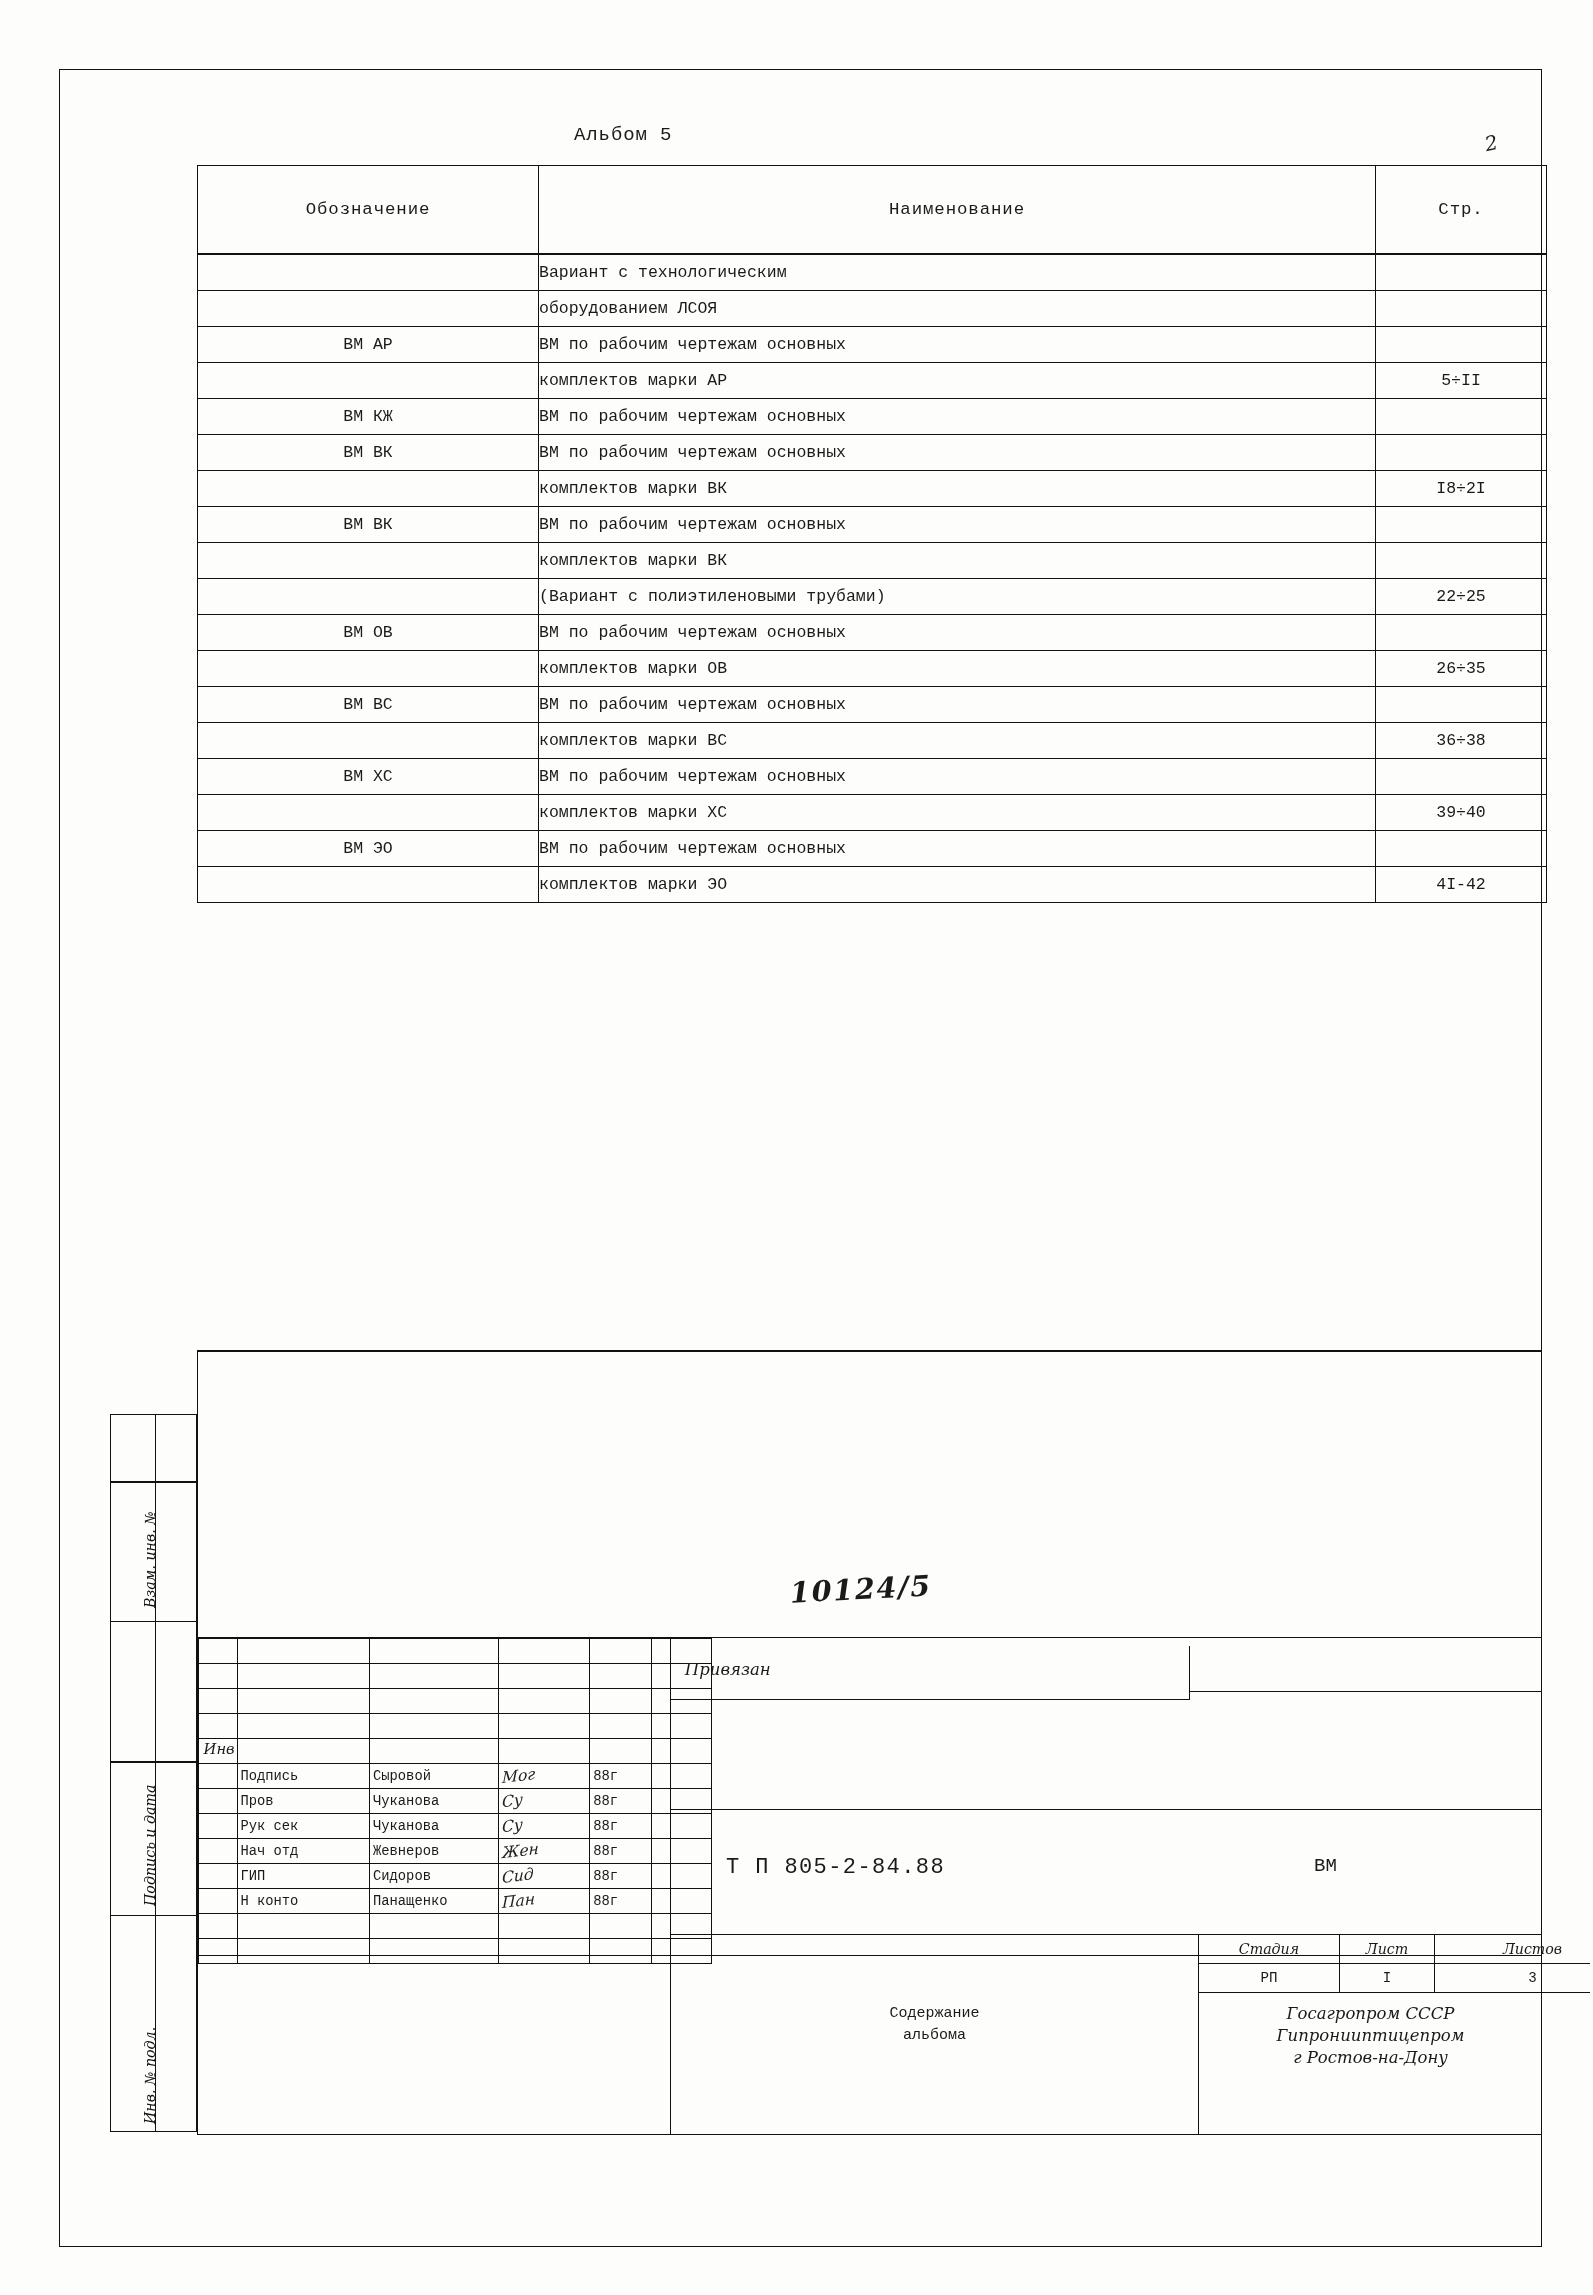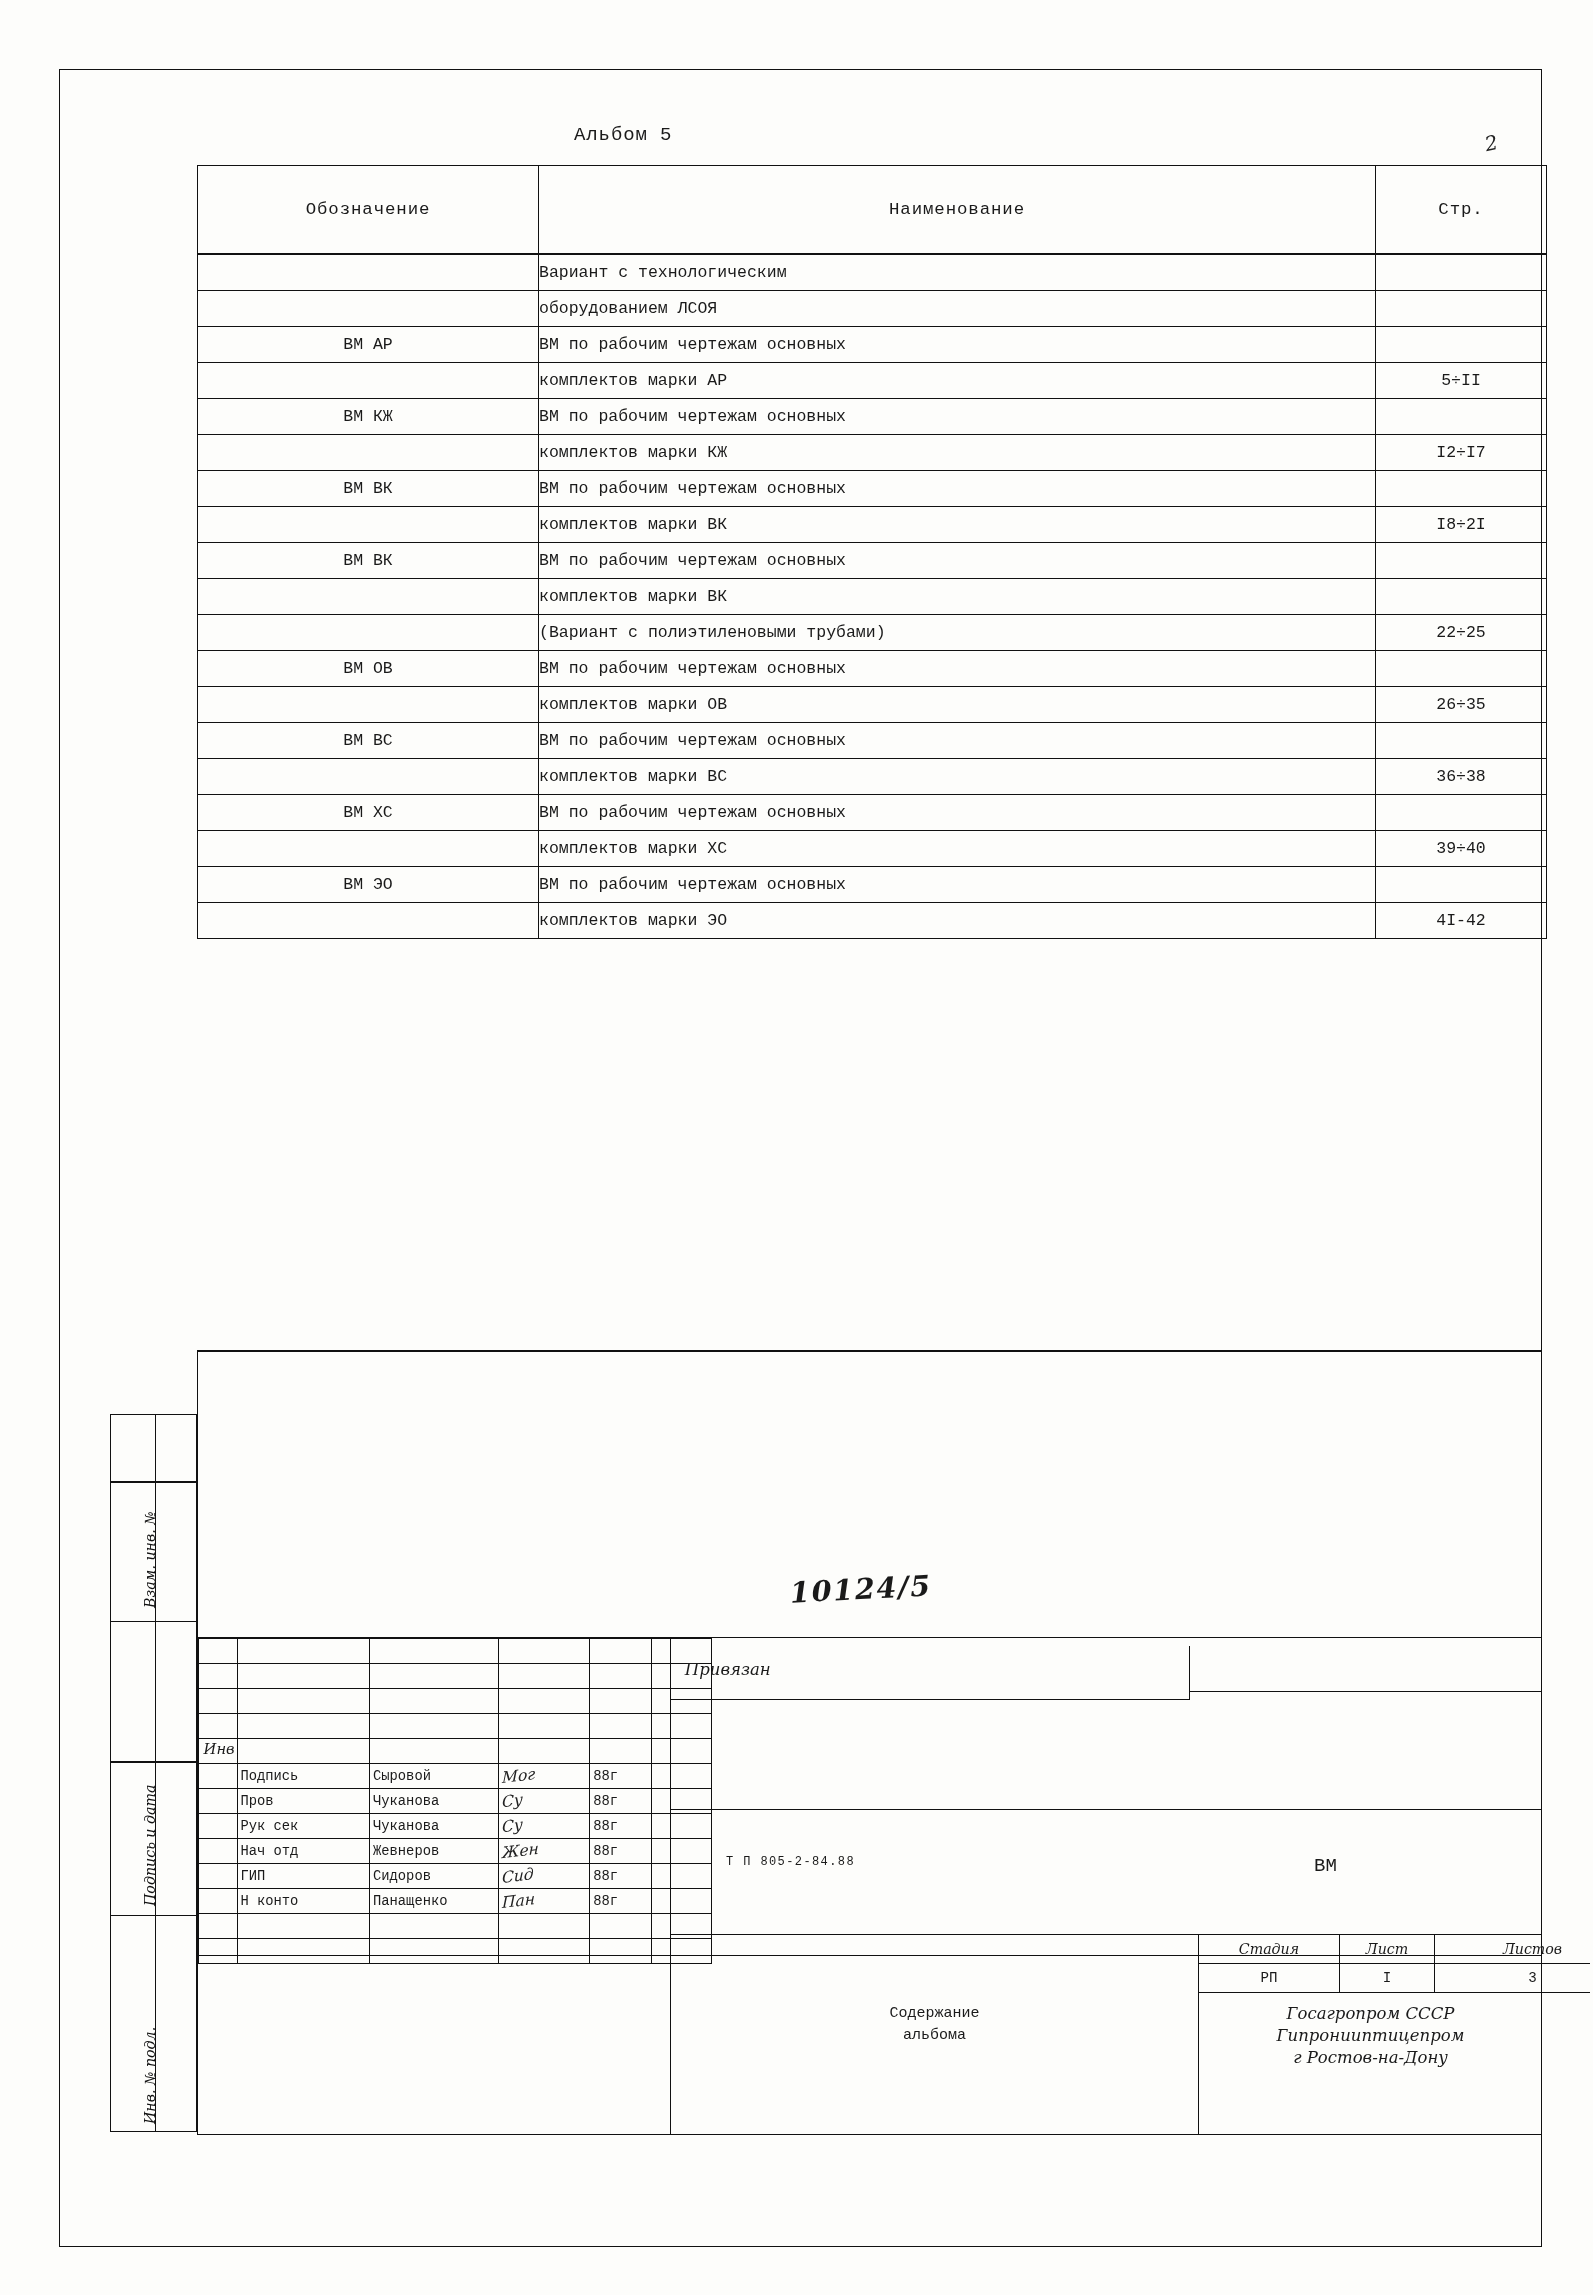--- a/index.html
+++ b/index.html
@@ -256,21 +256,21 @@
     top: 173px;
     width: 871px;
     height: 124px;
     border-bottom: 1.4px solid #111;
     box-sizing: border-box;
   }
   #tp-code {
     position: absolute;
     left: 55px;
     top: 44px;
-    font-size: 12px;
+    font-size: 22px;
     letter-spacing: 1.4px;
     white-space: nowrap;
   }
   #tp-vm {
     position: absolute;
     left: 643px;
     top: 44px;
     font-size: 19px;
   }
   #bottom-left-box {
@@ -363,25 +363,20 @@
         </tr>
         <tr>
           <td class="col-desig cell-center"></td>
           <td class="col-name cell-name">комплектов марки АР</td>
           <td class="col-page">5÷II</td>
         </tr>
         <tr>
           <td class="col-desig cell-center">ВМ КЖ</td>
           <td class="col-name cell-name">ВМ по рабочим чертежам основных</td>
           <td class="col-page"></td>
-        </tr>
-        <tr>
-          <td class="col-desig cell-center"></td>
-          <td class="col-name cell-name">комплектов марки КЖ</td>
-          <td class="col-page">I2÷I7</td>
         </tr>
         <tr>
           <td class="col-desig cell-center">ВМ ВК</td>
           <td class="col-name cell-name">ВМ по рабочим чертежам основных</td>
           <td class="col-page"></td>
         </tr>
         <tr>
           <td class="col-desig cell-center"></td>
           <td class="col-name cell-name">комплектов марки ВК</td>
           <td class="col-page">I8÷2I</td>

